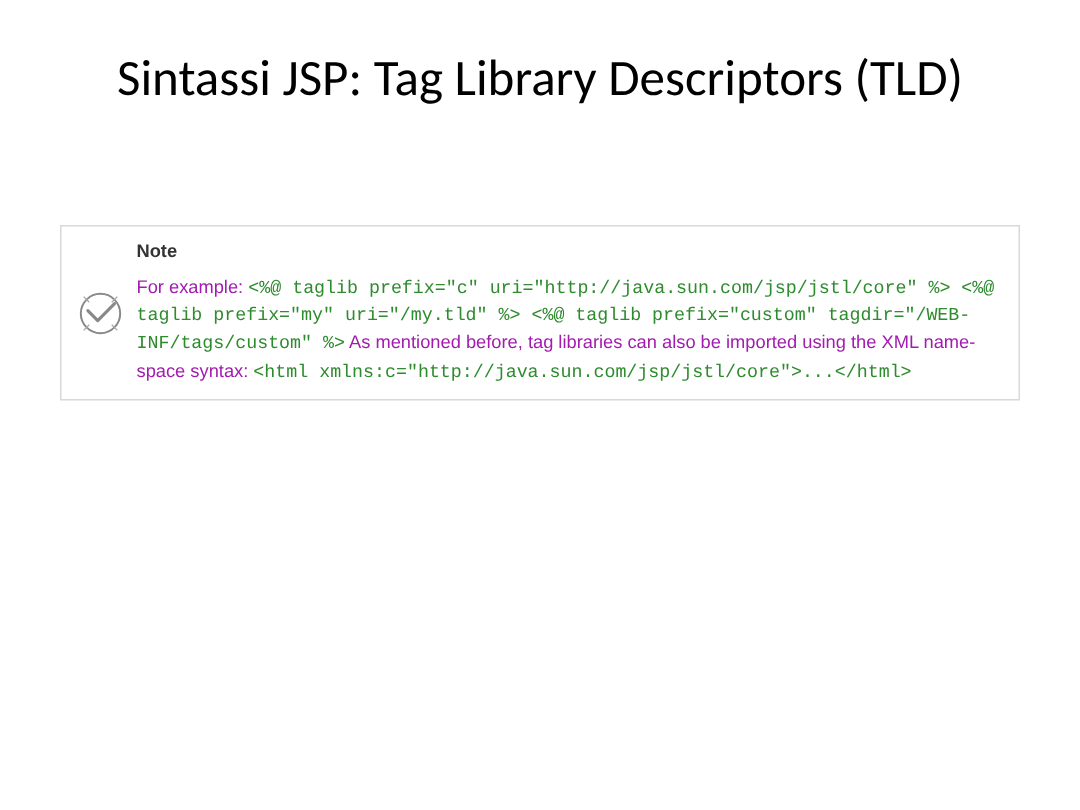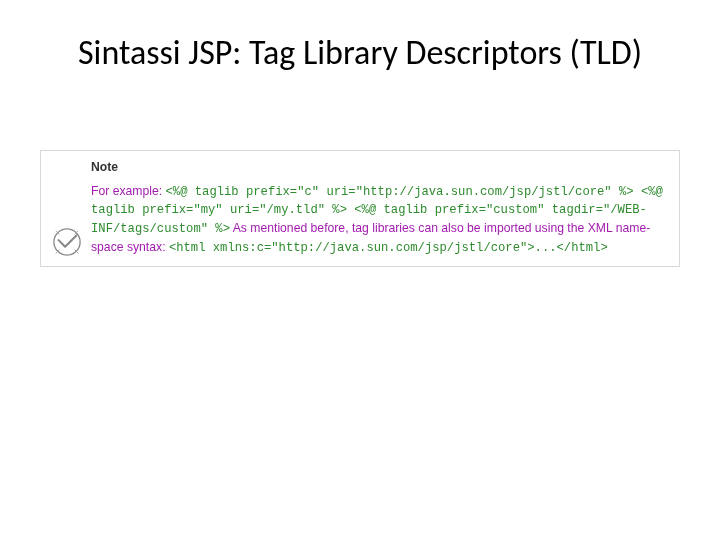--- a/index.html
+++ b/index.html
@@ -26,21 +26,21 @@
       font-weight: 400;
       color: #000000;
       text-align: center;
       line-height: 1.15;
       margin-bottom: 78px;
     }
     .note-box {
       border: 1px solid #d8d8d8;
       padding: 8px 10px;
       display: flex;
-      align-items: flex-end;
+      align-items: center;
       gap: 8px;
     }
     .note-icon {
       flex-shrink: 0;
       width: 32px;
       height: 32px;
       display: flex;
       align-items: center;
       justify-content: center;
       margin-top: 2px;

